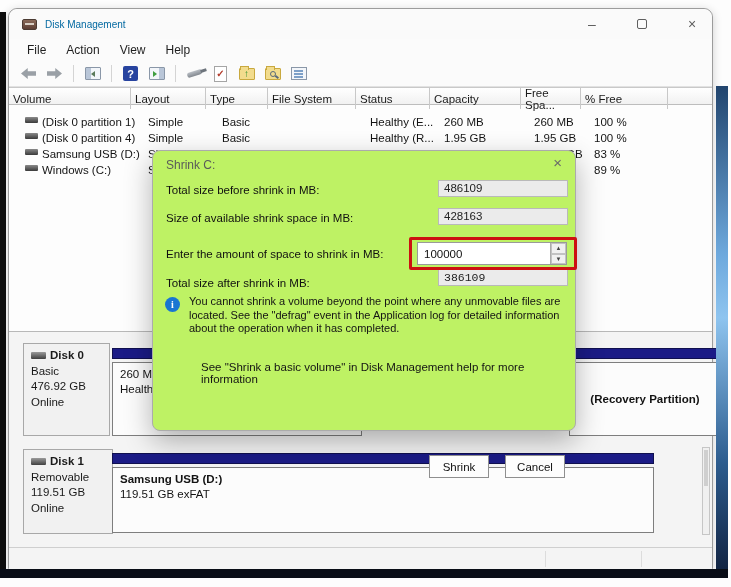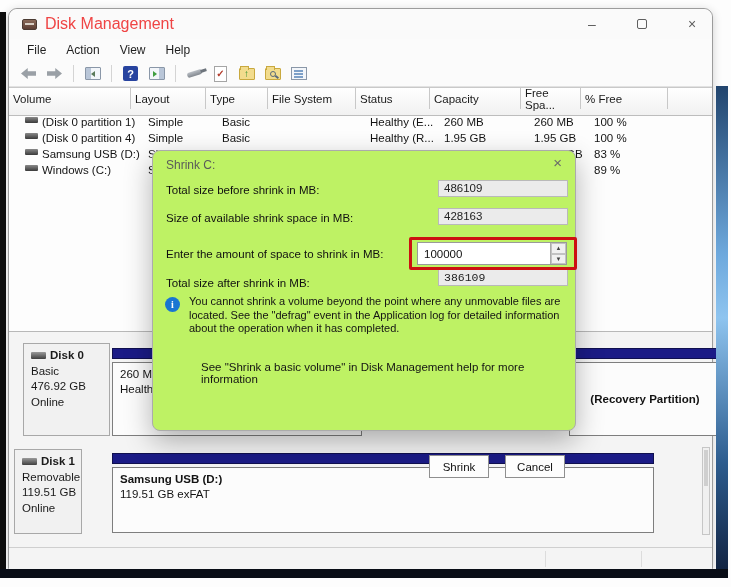--- a/index.html
+++ b/index.html
@@ -16,21 +16,21 @@
   
   .window { position:absolute; left:8px; top:8px; width:705px; height:561px;
     background:#ffffff; border:1px solid #9c9c9c; border-radius:9px 9px 0 0;
     box-shadow:0 2px 10px rgba(0,0,0,.18); }
 
   .titlebar { position:absolute; left:0; top:0; width:100%; height:30px; background:#fafafa;
     border-radius:9px 9px 0 0; display:flex; align-items:center; }
   .app-icon { width:15px; height:11px; margin-left:13px; border-radius:2px;
     background:linear-gradient(#8a6a5a,#5d3f35); border:1px solid #4a3a32; position:relative; }
   .app-icon::after { content:""; position:absolute; left:2px; top:3px; width:9px; height:2px; background:#d8cfc5; }
-  .title-text { margin-left:8px; font-size:16px; color:#ef4444; }
+  .title-text { margin-left:8px; font-size:10px; color:#0369a1; }
   .caption { position:absolute; right:10px; top:0; height:30px; display:flex; align-items:center; gap:30px; }
   .cap-btn { width:20px; height:20px; display:flex; align-items:center; justify-content:center;
     color:#5f5f5f; font-size:14px; cursor:default; }
   .max-glyph { width:10px; height:10px; border:1px solid #5f5f5f; border-radius:2px; }
 
   .menubar { position:absolute; left:0; top:30px; width:100%; height:22px; background:#fbfbfb;
     display:flex; align-items:center; gap:20px; padding-left:18px; font-size:12px; color:#1f1f1f; }
 
   .toolbar { position:absolute; left:0; top:52px; width:100%; height:26px; background:#fbfbfb;
     border-bottom:1px solid #e2e2e2; display:flex; align-items:center; gap:7px; padding-left:10px; }
@@ -59,21 +59,21 @@
   .up-glyph { color:#2e8f2e; font-size:10px; font-weight:bold; line-height:1; }
   .mag-glyph { width:6px; height:6px; border:1.5px solid #5a6a7a; border-radius:50%; position:relative; }
   .mag-glyph::after { content:""; position:absolute; left:4px; top:4px; width:4px; height:1.5px;
     background:#5a6a7a; transform:rotate(40deg); }
   .props-ic { width:16px; height:13px; border:1px solid #8a97a8; background:#f3f6fa; position:relative; }
   .props-ic::before { content:""; position:absolute; left:2px; top:2px; width:9px; height:1.5px;
     background:#7da0c8; box-shadow:0 3px 0 #7da0c8, 0 6px 0 #7da0c8; }
 
   
   .listpane { position:absolute; left:0; top:78px; width:703px; height:252px; background:#fdfdfd; }
-  .lp-header { position:absolute; left:0; top:0; width:100%; height:29px;
+  .lp-header { position:absolute; left:0; top:0; width:100%; height:18px;
     background:linear-gradient(#ffffff,#f1f1f1); border-top:1px solid #c9c9c9; border-bottom:1px solid #bdbdbd; }
   .hcell { position:absolute; top:0; height:21px; display:flex; align-items:center; padding-left:4px;
     font-size:11.5px; color:#1a1a1a; border-right:1px solid #c8c8c8; }
   .lrow { position:absolute; left:0; width:100%; height:16px; font-size:11.5px; color:#141414; }
   .lrow span { position:absolute; top:1px; white-space:nowrap; }
   .drive-glyph { display:inline-block; width:13px; height:6px; border-radius:1px;
     background:linear-gradient(#8a8a8a,#3a3a3a); vertical-align:middle; }
   .cell-vol { left:16px; } .cell-voltext { left:33px; }
   .cell-layout { left:139px; } .cell-type { left:213px; } .cell-fs { left:275px; }
   .cell-status { left:361px; } .cell-cap { left:435px; } .cell-free { left:525px; } .cell-pct { left:585px; }
@@ -279,21 +279,21 @@
       </div>
       <div class="part-bar" style="left:103px; top:16px; width:609px;"></div>
       <div class="part-box" style="left:103px; top:30px; width:250px; height:74px;">
         <div>260 MB</div>
         <div>Healthy (</div>
       </div>
       <div class="part-box center-text" style="left:560px; top:30px; width:152px; height:74px;">
         <span>(Recovery Partition)</span>
       </div>
 
-      <div class="disk-label" style="left:5px; top:117px; width:68px; height:85px;">
+      <div class="disk-label" style="left:14px; top:117px; width:90px; height:85px;">
         <div class="dname">
             <span class="dglyph"></span>
             <span>Disk 1</span>
           </div>
         <div>Removable</div>
         <div>119.51 GB</div>
         <div>Online</div>
       </div>
       <div class="part-bar" style="left:103px; top:121px; width:542px;"></div>
       <div class="part-box" style="left:103px; top:135px; width:542px; height:66px;">

